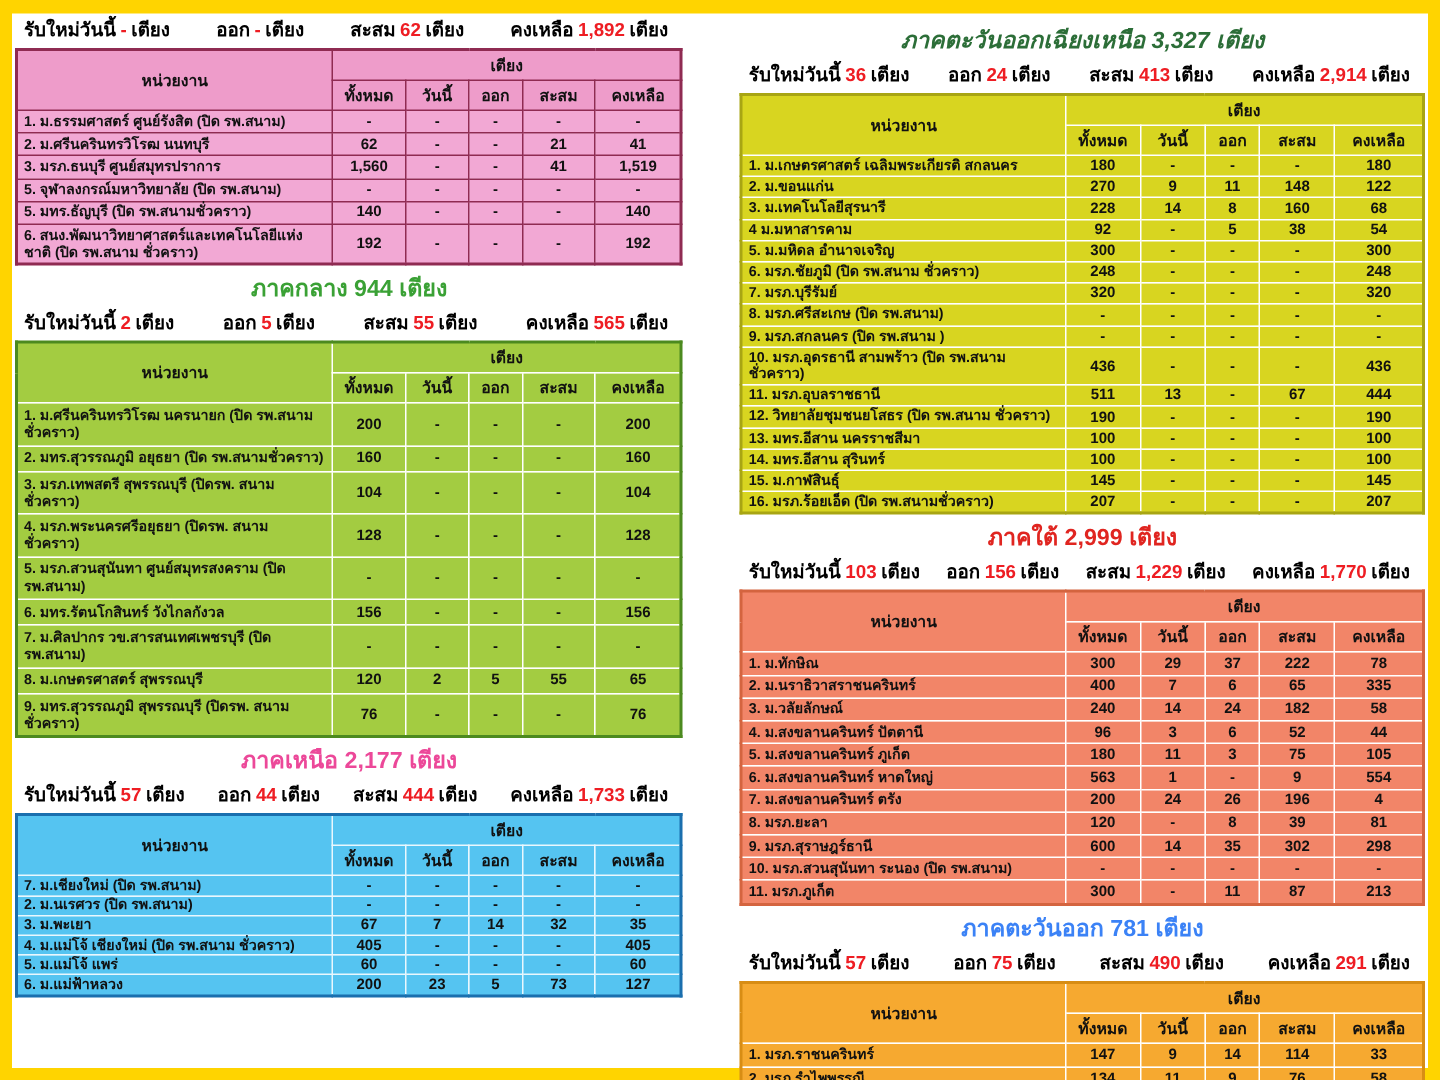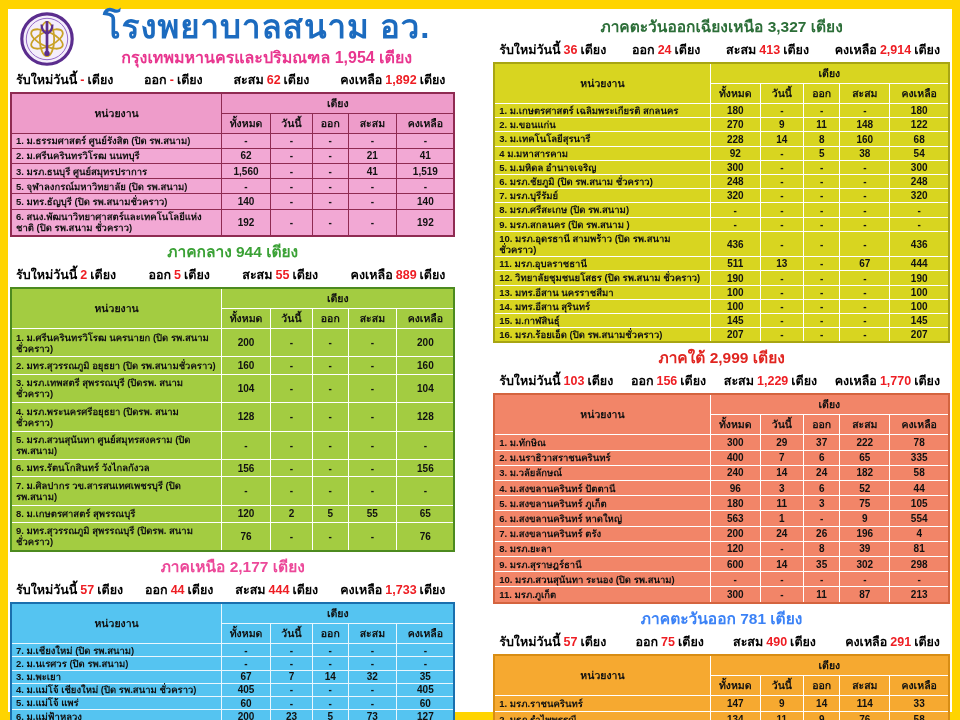--- a/index.html
+++ b/index.html
@@ -39,36 +39,20 @@
   td.unit { font-size:9.5px; font-weight:bold; text-align:left;
             padding:var(--pad,2px) 4px; line-height:1.18; word-wrap:break-word; }
   td.num  { font-size:10px;  font-weight:bold; text-align:center; padding:var(--pad,2px) 2px; }
 </style>
 </head>
 <body>
 
 <div class="panel">
 
   <div class="col left">
-    <div class="header-row">
-      <svg class="logo" viewBox="0 0 60 60">
-        <circle cx="30" cy="30" r="28" fill="#f4eefb" stroke="#5b2d8e" stroke-width="3.5"></circle>
-        <circle cx="30" cy="30" r="23" fill="none" stroke="#8a5bbf" stroke-width="1"></circle>
-        <ellipse cx="30" cy="30" rx="19" ry="8" fill="none" stroke="#c9a227" stroke-width="2" transform="rotate(25 30 30)"></ellipse>
-        <ellipse cx="30" cy="30" rx="19" ry="8" fill="none" stroke="#c9a227" stroke-width="2" transform="rotate(-25 30 30)"></ellipse>
-        <ellipse cx="30" cy="30" rx="19" ry="8" fill="none" stroke="#c9a227" stroke-width="2" transform="rotate(90 30 30)"></ellipse>
-        <path d="M30 10 L30 48" stroke="#5b2d8e" stroke-width="3"></path>
-        <path d="M24 14 Q24 22 30 24 Q36 22 36 14" fill="none" stroke="#5b2d8e" stroke-width="2.5"></path>
-        <circle cx="30" cy="46" r="3" fill="#5b2d8e"></circle>
-      </svg>
-      <div class="titles">
-        <div class="main-title">โรงพยาบาลสนาม อว.</div>
-        <div class="bkk-subtitle">กรุงเทพมหานครและปริมณฑล  1,954 เตียง</div>
-      </div>
-    </div>
 
     <div>
   <div class="sec" style="--bg: #f2a8d4; --header: #ee9cca; --line: #8f2b52; --outer: #8f2b52; --pad: 1.5px;">
 
     <div class="sec-stats">
             <span class="grp"><span>รับใหม่วันนี้</span><span class="val red">-</span><span>เตียง</span></span>
             <span class="grp"><span>ออก</span><span class="val red">-</span><span>เตียง</span></span>
             <span class="grp"><span>สะสม</span><span class="val red">62</span><span>เตียง</span></span>
             <span class="grp"><span>คงเหลือ</span><span class="val red">1,892</span><span>เตียง</span></span>
           </div>
@@ -147,21 +131,21 @@
     </table>
   </div>
 </div>
     <div>
   <div class="sec" style="--bg: #a3cc41; --header: #a3cc41; --line: #ffffff; --outer: #4c8a1f; --pad: 2.5px;">
     <div class="sec-title" style="color: rgb(58, 161, 53);">ภาคกลาง  944 เตียง</div>
     <div class="sec-stats">
             <span class="grp"><span>รับใหม่วันนี้</span><span class="val red">2</span><span>เตียง</span></span>
             <span class="grp"><span>ออก</span><span class="val red">5</span><span>เตียง</span></span>
             <span class="grp"><span>สะสม</span><span class="val red">55</span><span>เตียง</span></span>
-            <span class="grp"><span>คงเหลือ</span><span class="val red">889</span><span>เตียง</span></span>
+            <span class="grp"><span>คงเหลือ</span><span class="val red">565</span><span>เตียง</span></span>
           </div>
     <table class="sec-table">
       <colgroup>
         <col style="width:47.5%">
               <col style="width:11%">
               <col style="width:9.5%">
         <col style="width:8%">
               <col style="width:11%">
               <col style="width:13%">
       </colgroup>
@@ -338,21 +322,21 @@
             </tbody>
     </table>
   </div>
 </div>
 
   </div>
 
   <div class="col right">
     <div>
   <div class="sec" style="--bg: #d8d520; --header: #d8d520; --line: #ffffff; --outer: #a8a513; --pad: 1px;">
-    <div class="sec-title" style="color: rgb(44, 110, 56);">ภาคตะวันออกเฉียงเหนือ  3,327 เตียง</div>
+    <div class="sec-title" style="color: rgb(44, 110, 56); font-style: italic;">ภาคตะวันออกเฉียงเหนือ  3,327 เตียง</div>
     <div class="sec-stats">
             <span class="grp"><span>รับใหม่วันนี้</span><span class="val red">36</span><span>เตียง</span></span>
             <span class="grp"><span>ออก</span><span class="val red">24</span><span>เตียง</span></span>
             <span class="grp"><span>สะสม</span><span class="val red">413</span><span>เตียง</span></span>
             <span class="grp"><span>คงเหลือ</span><span class="val red">2,914</span><span>เตียง</span></span>
           </div>
     <table class="sec-table">
       <colgroup>
         <col style="width:47.5%">
               <col style="width:11%">

